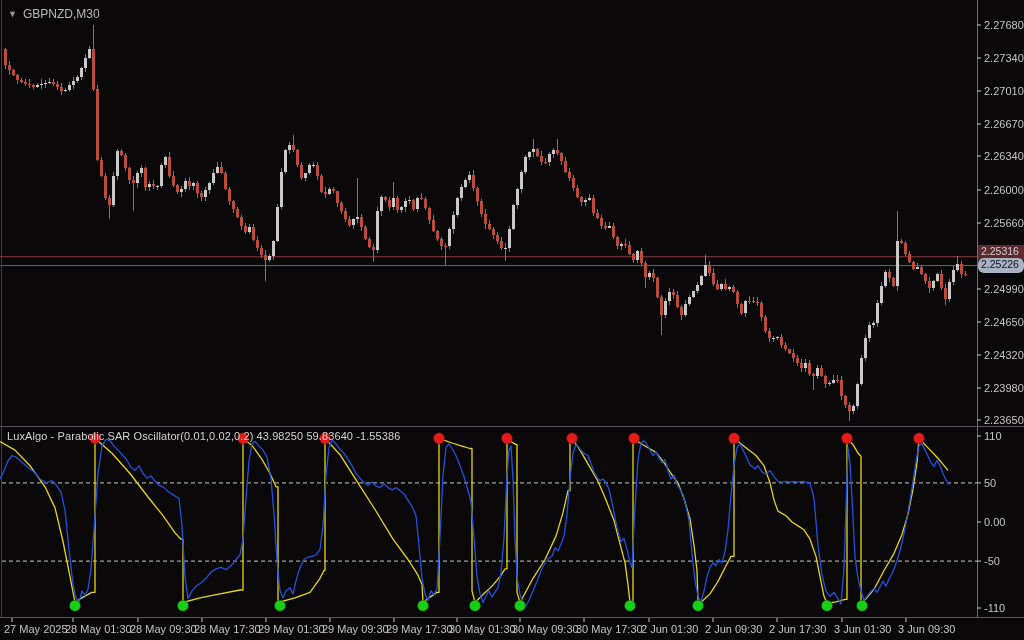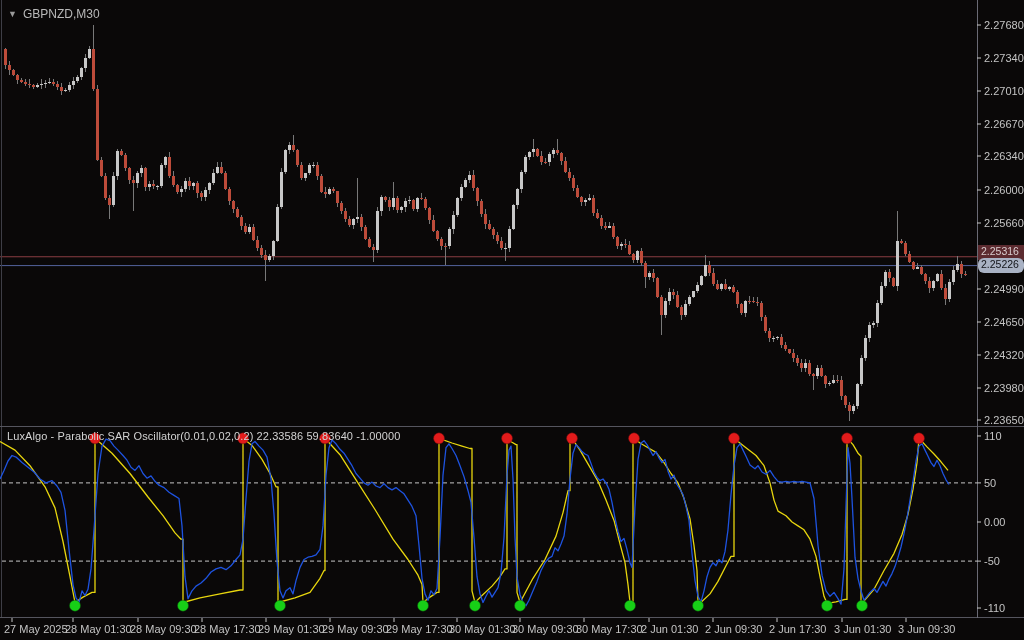--- a/index.html
+++ b/index.html
@@ -609,17 +609,17 @@
         <line x1="906" y1="618" x2="906" y2="622" stroke="#c4c4c4" stroke-width="1"></line>
         <text x="898" y="633" fill="#c4c4c4" font-size="11" font-family="Liberation Sans, sans-serif">3 Jun 09:30</text>
       </g>
     </svg>
 
   <div id="symbol-label">
     <span class="tri">▼</span>
     <span>GBPNZD,M30</span>
   </div>
 
-  <div id="indicator-label">LuxAlgo - Parabolic SAR Oscillator(0.01,0.02,0.2) 22.33586 59.83640 -1.00000</div>
+  <div id="indicator-label">LuxAlgo - Parabolic SAR Oscillator(0.01,0.02,0.2) 43.98250 59.83640 -1.55386</div>
 
   <div class="ptag ptag-alert">2.25316</div>
   <div class="ptag ptag-bid">2.25226</div>
 </div>
 
 </body></html>

